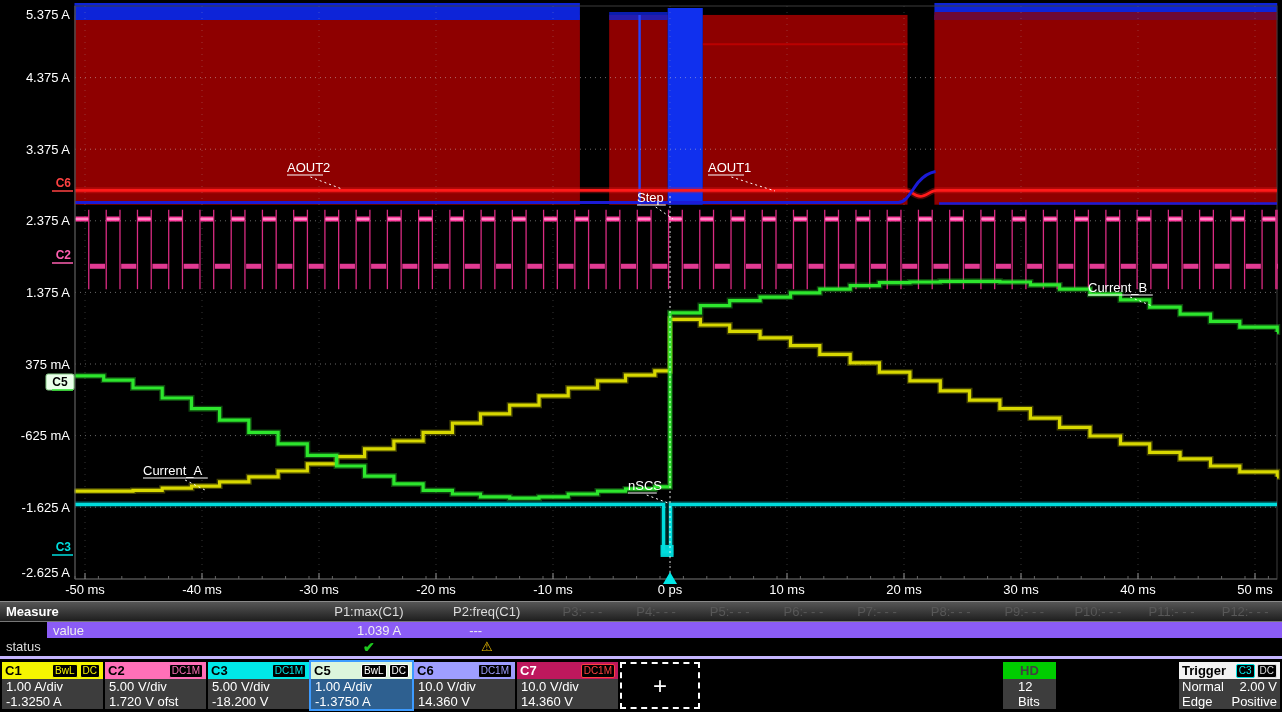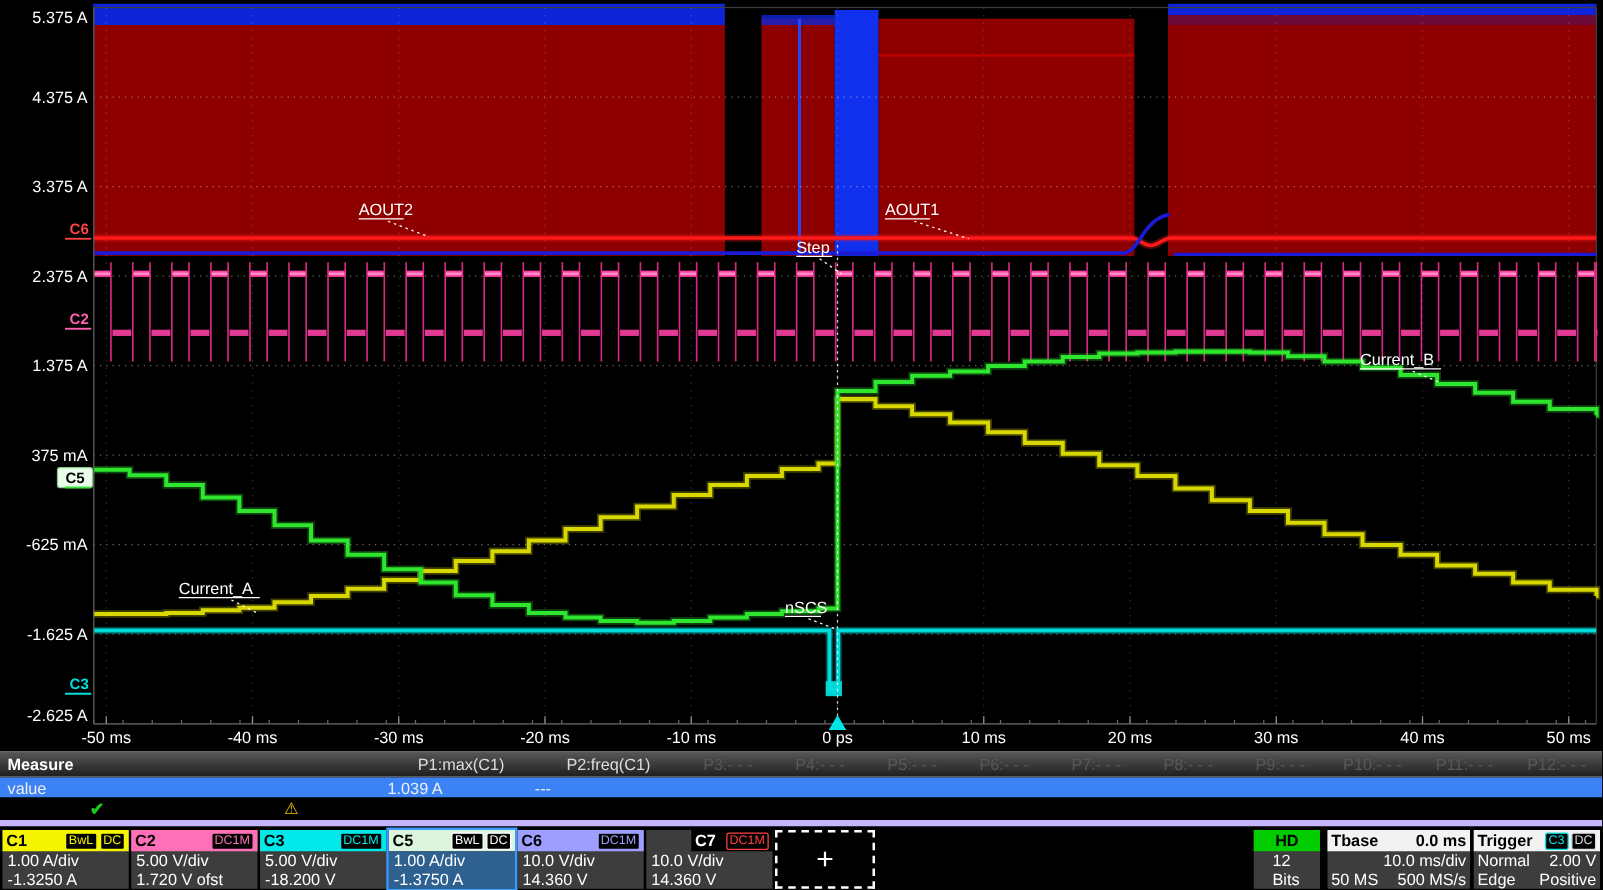--- a/index.html
+++ b/index.html
@@ -4,50 +4,50 @@
 <style>
   html,body{margin:0;padding:0;background:#000;}
   .screen{width:1282px;height:712px;position:relative;background:#000;
     font-family:"Liberation Sans",sans-serif;overflow:hidden;}
   svg text{font-family:"Liberation Sans",sans-serif;}
   
   .measure{position:absolute;top:601px;left:0;width:1282px;border-radius:20px;}
   .m-row{display:flex;align-items:center;font-size:13px;color:#ddd;}
   .m-head{height:19px;background:linear-gradient(#565656,#1f1f1f);
     border-top:1px solid #8a8a8a;border-bottom:1px solid #777;}
-  .m-value{height:16px;background:#3b82f6;color:#eee;}
+  .m-value{height:16px;background:#8b5cf6;color:#eee;margin-left:47px;}
   .m-status{height:17px;background:#000;}
   .m-label{width:310px;padding-left:6px;box-sizing:border-box;flex:none;}
   .m-title{font-weight:bold;color:#fff;}
   .m-cols{flex:1;display:flex;height:100%;align-items:center;}
   .m-col{flex:1;text-align:center;white-space:nowrap;overflow:visible;}
   .m-col.active{flex:1.6;}
   .m-col.dim{color:#585858;}
   .m-col .val{display:block;text-align:left;padding-right:14px;}
   .m-col .ok{color:#1ec81e;font-size:14px;font-weight:bold;}
   .m-col .warn{color:#f0c000;font-size:13px;}
   
   .bottombar{position:absolute;top:656px;left:0;width:1282px;height:56px;
-    background:#000;border-top:5px solid #c4b5fd;box-sizing:border-box;}
+    background:#000;border-top:3px solid #c4b5fd;box-sizing:border-box;}
   .ch-box{position:absolute;top:3px;width:101px;height:47px;box-sizing:border-box;
     background:#3d3d3d;cursor:pointer;}
   .ch-box.selected{outline:2px solid #3d9bff;}
   .ch-head{height:17px;display:flex;align-items:center;padding:0 3px;font-size:13px;
     box-sizing:border-box;font-weight:bold;}
   .badges{margin-left:auto;display:flex;gap:2px;}
   .badge{font-size:10px;line-height:12px;background:#000;border:1px solid;
     border-radius:2px;padding:0 2px;font-weight:normal;}
   .ch-body{height:30px;color:#fff;font-size:13px;line-height:15px;
     padding:0 4px;box-sizing:border-box;}
   .add-box{position:absolute;left:620px;top:3px;width:80px;height:47px;box-sizing:border-box;
     border:2px dashed #fff;display:flex;align-items:center;justify-content:center;
     color:#fff;font-size:24px;cursor:pointer;}
   .info-box{position:absolute;top:3px;height:47px;box-sizing:border-box;background:#3d3d3d;cursor:pointer;}
   .hd-box{left:1003px;width:53px;}
-  .hd-head{height:17px;background:#00cc00;color:#000000;text-align:center;
+  .hd-head{height:17px;background:#00cc00;color:#404040;text-align:center;
     font-weight:bold;font-size:13px;line-height:17px;}
   .hd-body{height:30px;color:#fff;font-size:13px;display:flex;align-items:center;justify-content:center;margin-left:15px;}
   .tb-box{left:1062px;width:114px;}
   .trg-box{left:1179px;width:101px;text-align:center;}
   .white-head{height:17px;background:#f2f2f2;color:#000;display:flex;align-items:center;
     justify-content:space-between;padding:0 3px;font-size:13px;font-weight:bold;}
   .box-body{height:30px;color:#fff;font-size:13px;line-height:15px;padding:0 3px;}
   .line{height:15px;}
   .line.r{text-align:right;}
   .line.sb{display:flex;justify-content:space-between;}
@@ -446,20 +446,21 @@
           <div class="m-col dim"><span></span></div>
           <div class="m-col dim"><span></span></div>
           <div class="m-col dim"><span></span></div>
           <div class="m-col dim"><span></span></div>
           <div class="m-col dim"><span></span></div>
           <div class="m-col dim"><span></span></div>
           <div class="m-col dim"><span></span></div>
         </div>
     </div>
     <div class="m-row m-status">
+      <div class="m-label">status</div>
       <div class="m-cols" id="m-status-cols">
           <div class="m-col active"><span class="ok">✔</span></div>
           <div class="m-col active"><span class="warn">⚠</span></div>
           <div class="m-col dim"><span></span></div>
           <div class="m-col dim"><span></span></div>
           <div class="m-col dim"><span></span></div>
           <div class="m-col dim"><span></span></div>
           <div class="m-col dim"><span></span></div>
           <div class="m-col dim"><span></span></div>
           <div class="m-col dim"><span></span></div>
@@ -528,21 +529,21 @@
             <span class="badges">
               <span class="badge" style="color: rgb(158, 158, 255); border-color: rgb(158, 158, 255);">DC1M</span>
             </span>
           </div>
           <div class="ch-body">
             <div>10.0 V/div</div>
             <div>14.360 V</div>
           </div>
         </div>
         <div class="ch-box" style="left: 517px;">
-          <div class="ch-head" style="background: #000000; color: rgb(255, 255, 255); margin-left: 36px;">
+          <div class="ch-head" style="background: #be185d; color: rgb(255, 255, 255);">
             <span>C7</span>
             <span class="badges">
               <span class="badge" style="color: rgb(255, 64, 64); border-color: rgb(255, 64, 64);">DC1M</span>
             </span>
           </div>
           <div class="ch-body">
             <div>10.0 V/div</div>
             <div>14.360 V</div>
           </div>
         </div>
@@ -550,33 +551,20 @@
 
     <div class="add-box">
       <span>+</span>
     </div>
 
     <div class="info-box hd-box">
       <div class="hd-head">HD</div>
       <div class="hd-body">12 Bits</div>
     </div>
 
-    <div class="info-box tb-box">
-      <div class="white-head">
-        <span>Tbase</span>
-        <span>0.0 ms</span>
-      </div>
-      <div class="box-body">
-        <div class="line r">10.0 ms/div</div>
-        <div class="line sb">
-          <span>50 MS</span>
-          <span>500 MS/s</span>
-        </div>
-      </div>
-    </div>
 
     <div class="info-box trg-box">
       <div class="white-head">
         <span>Trigger</span>
         <span class="badges" id="trg-badges">
             <span class="badge" style="color: rgb(0, 232, 232); border-color: rgb(0, 232, 232);">C3</span>
             <span class="badge" style="color: rgb(221, 221, 221); border-color: rgb(221, 221, 221);">DC</span>
           </span>
       </div>
       <div class="box-body">

